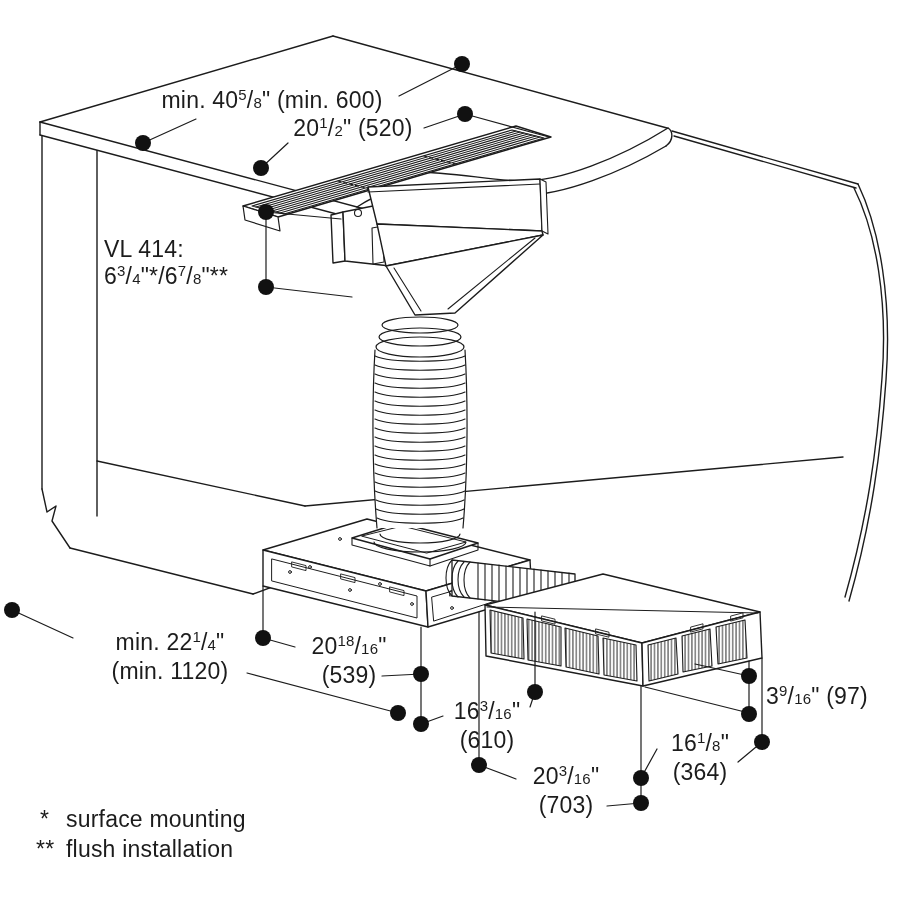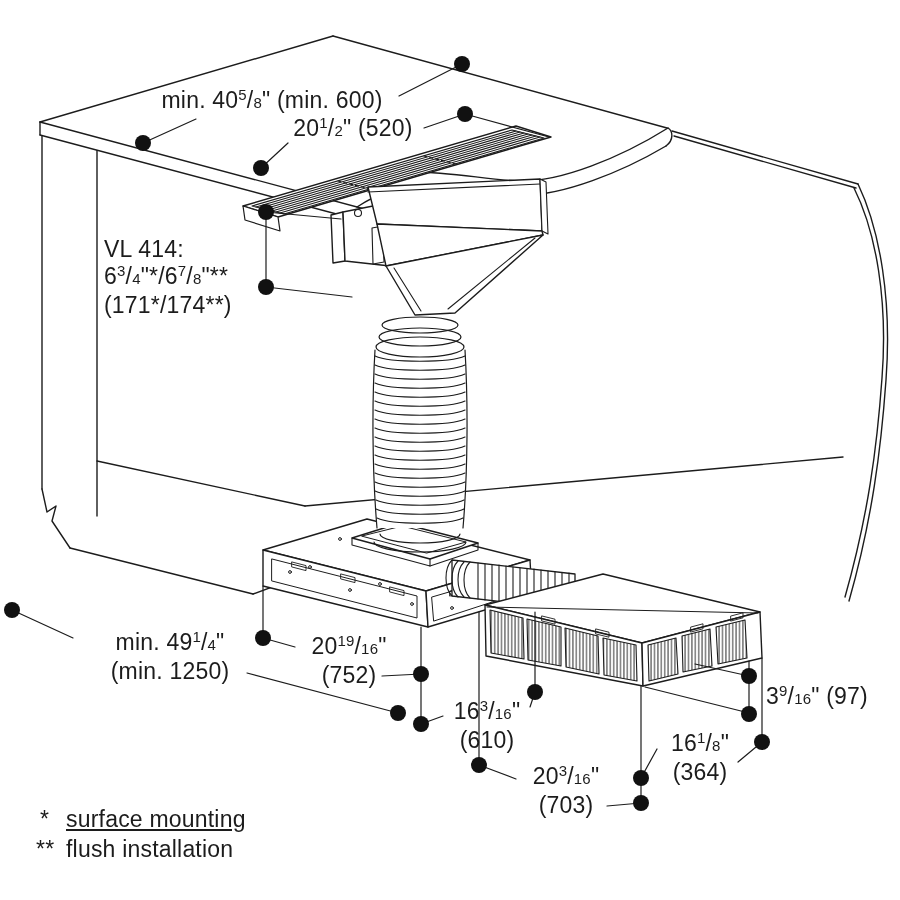--- a/index.html
+++ b/index.html
@@ -242,49 +242,48 @@
 </svg>
 <div class="dim-label" style="left: 272px; top: 87px;">
       <div class="lab-line"><span>min. 40</span><span class="seg-sup">5</span><span>/</span><span class="seg-den">8</span><span>" (min. 600)</span></div>
     </div>
     <div class="dim-label" style="left: 353px; top: 115px;">
       <div class="lab-line"><span>20</span><span class="seg-sup">1</span><span>/</span><span class="seg-den">2</span><span>" (520)</span></div>
     </div>
     <div class="dim-label left" style="left: 104px; top: 196px; margin-top: 40px;">
       <div class="lab-line"><span>VL 414:</span></div>
       <div class="lab-line"><span>6</span><span class="seg-sup">3</span><span>/</span><span class="seg-den">4</span><span>"*/6</span><span class="seg-sup">7</span><span>/</span><span class="seg-den">8</span><span>"**</span></div>
-      <div class="lab-line"><span>(171*/174**)</span></div>
     </div>
     <div class="dim-label" style="left: 170px; top: 629px;">
-      <div class="lab-line"><span>min. 49</span><span class="seg-sup">1</span><span>/</span><span class="seg-den">4</span><span>"</span></div>
-      <div class="lab-line"><span>(min. 1250)</span></div>
+      <div class="lab-line"><span>min. 22</span><span class="seg-sup">1</span><span>/</span><span class="seg-den">4</span><span>"</span></div>
+      <div class="lab-line"><span>(min. 1120)</span></div>
     </div>
     <div class="dim-label" style="left: 349px; top: 633px;">
-      <div class="lab-line"><span>20</span><span class="seg-sup">19</span><span>/</span><span class="seg-den">16</span><span>"</span></div>
-      <div class="lab-line"><span>(752)</span></div>
+      <div class="lab-line"><span>20</span><span class="seg-sup">18</span><span>/</span><span class="seg-den">16</span><span>"</span></div>
+      <div class="lab-line"><span>(539)</span></div>
     </div>
     <div class="dim-label" style="left: 487px; top: 698px;">
       <div class="lab-line"><span>16</span><span class="seg-sup">3</span><span>/</span><span class="seg-den">16</span><span>"</span></div>
       <div class="lab-line"><span>(610)</span></div>
     </div>
     <div class="dim-label" style="left: 566px; top: 763px;">
       <div class="lab-line"><span>20</span><span class="seg-sup">3</span><span>/</span><span class="seg-den">16</span><span>"</span></div>
       <div class="lab-line"><span>(703)</span></div>
     </div>
     <div class="dim-label" style="left: 700px; top: 730px;">
       <div class="lab-line"><span>16</span><span class="seg-sup">1</span><span>/</span><span class="seg-den">8</span><span>"</span></div>
       <div class="lab-line"><span>(364)</span></div>
     </div>
     <div class="dim-label left" style="left: 766px; top: 683px;">
       <div class="lab-line"><span>3</span><span class="seg-sup">9</span><span>/</span><span class="seg-den">16</span><span>" (97)</span></div>
     </div>
     <div class="dim-label left" style="left: 40px; top: 806px;">
       <div class="lab-line"><span>*</span></div>
     </div>
-    <div class="dim-label left" style="left: 66px; top: 806px; text-decoration: underline;">
+    <div class="dim-label left" style="left: 66px; top: 806px;">
       <div class="lab-line"><span>surface mounting</span></div>
     </div>
     <div class="dim-label left" style="left: 36px; top: 836px;">
       <div class="lab-line"><span>**</span></div>
     </div>
     <div class="dim-label left" style="left: 66px; top: 836px; text-align: right;">
       <div class="lab-line"><span>flush installation</span></div>
     </div>
   </div>
 

